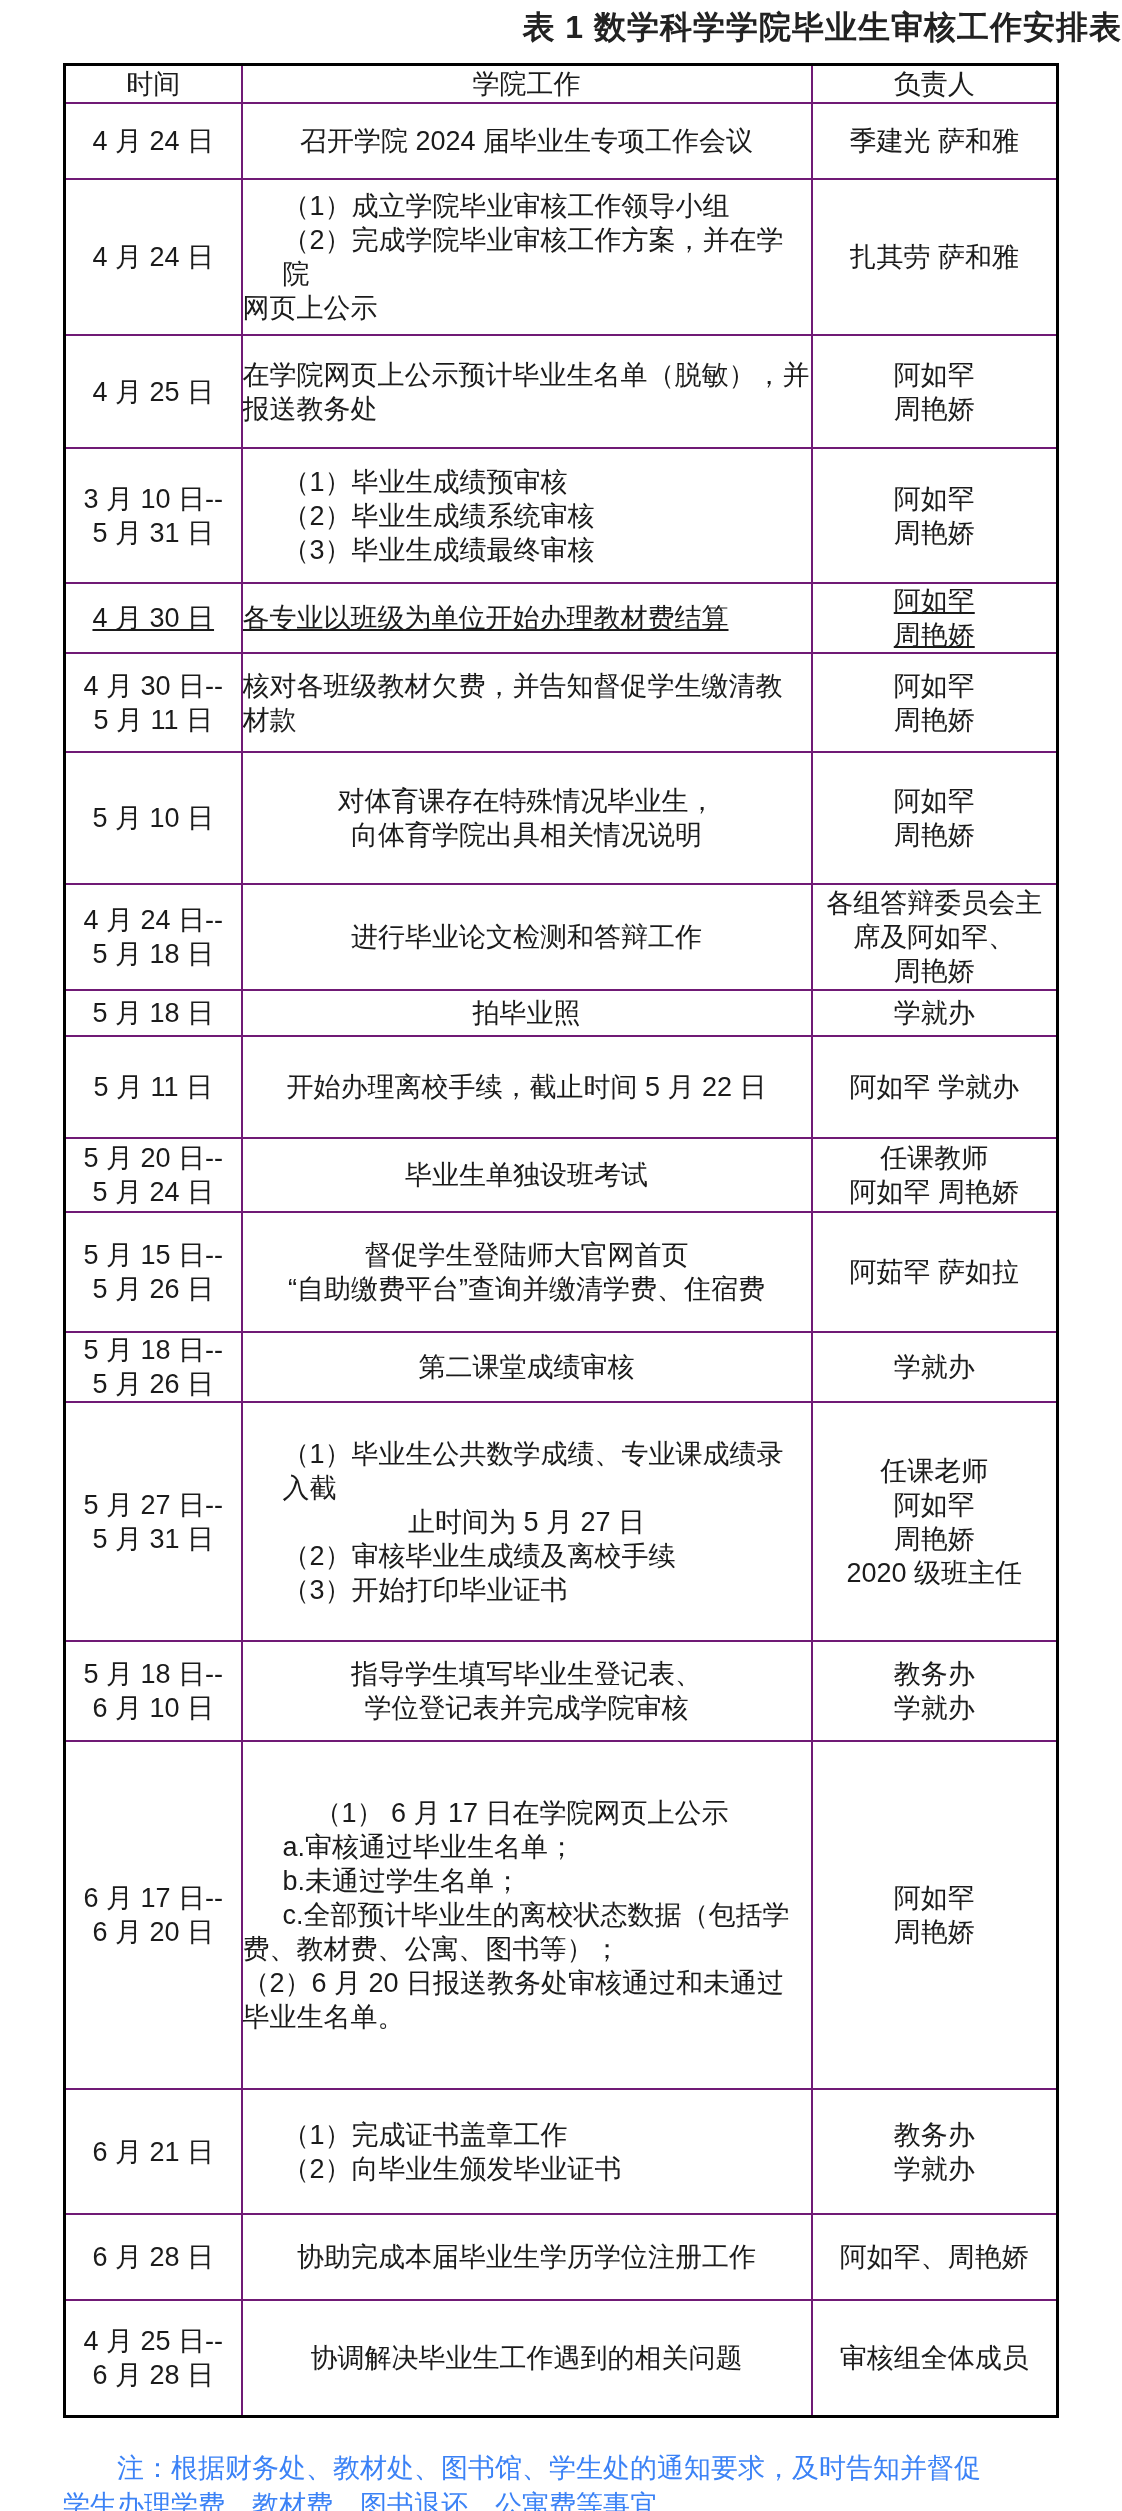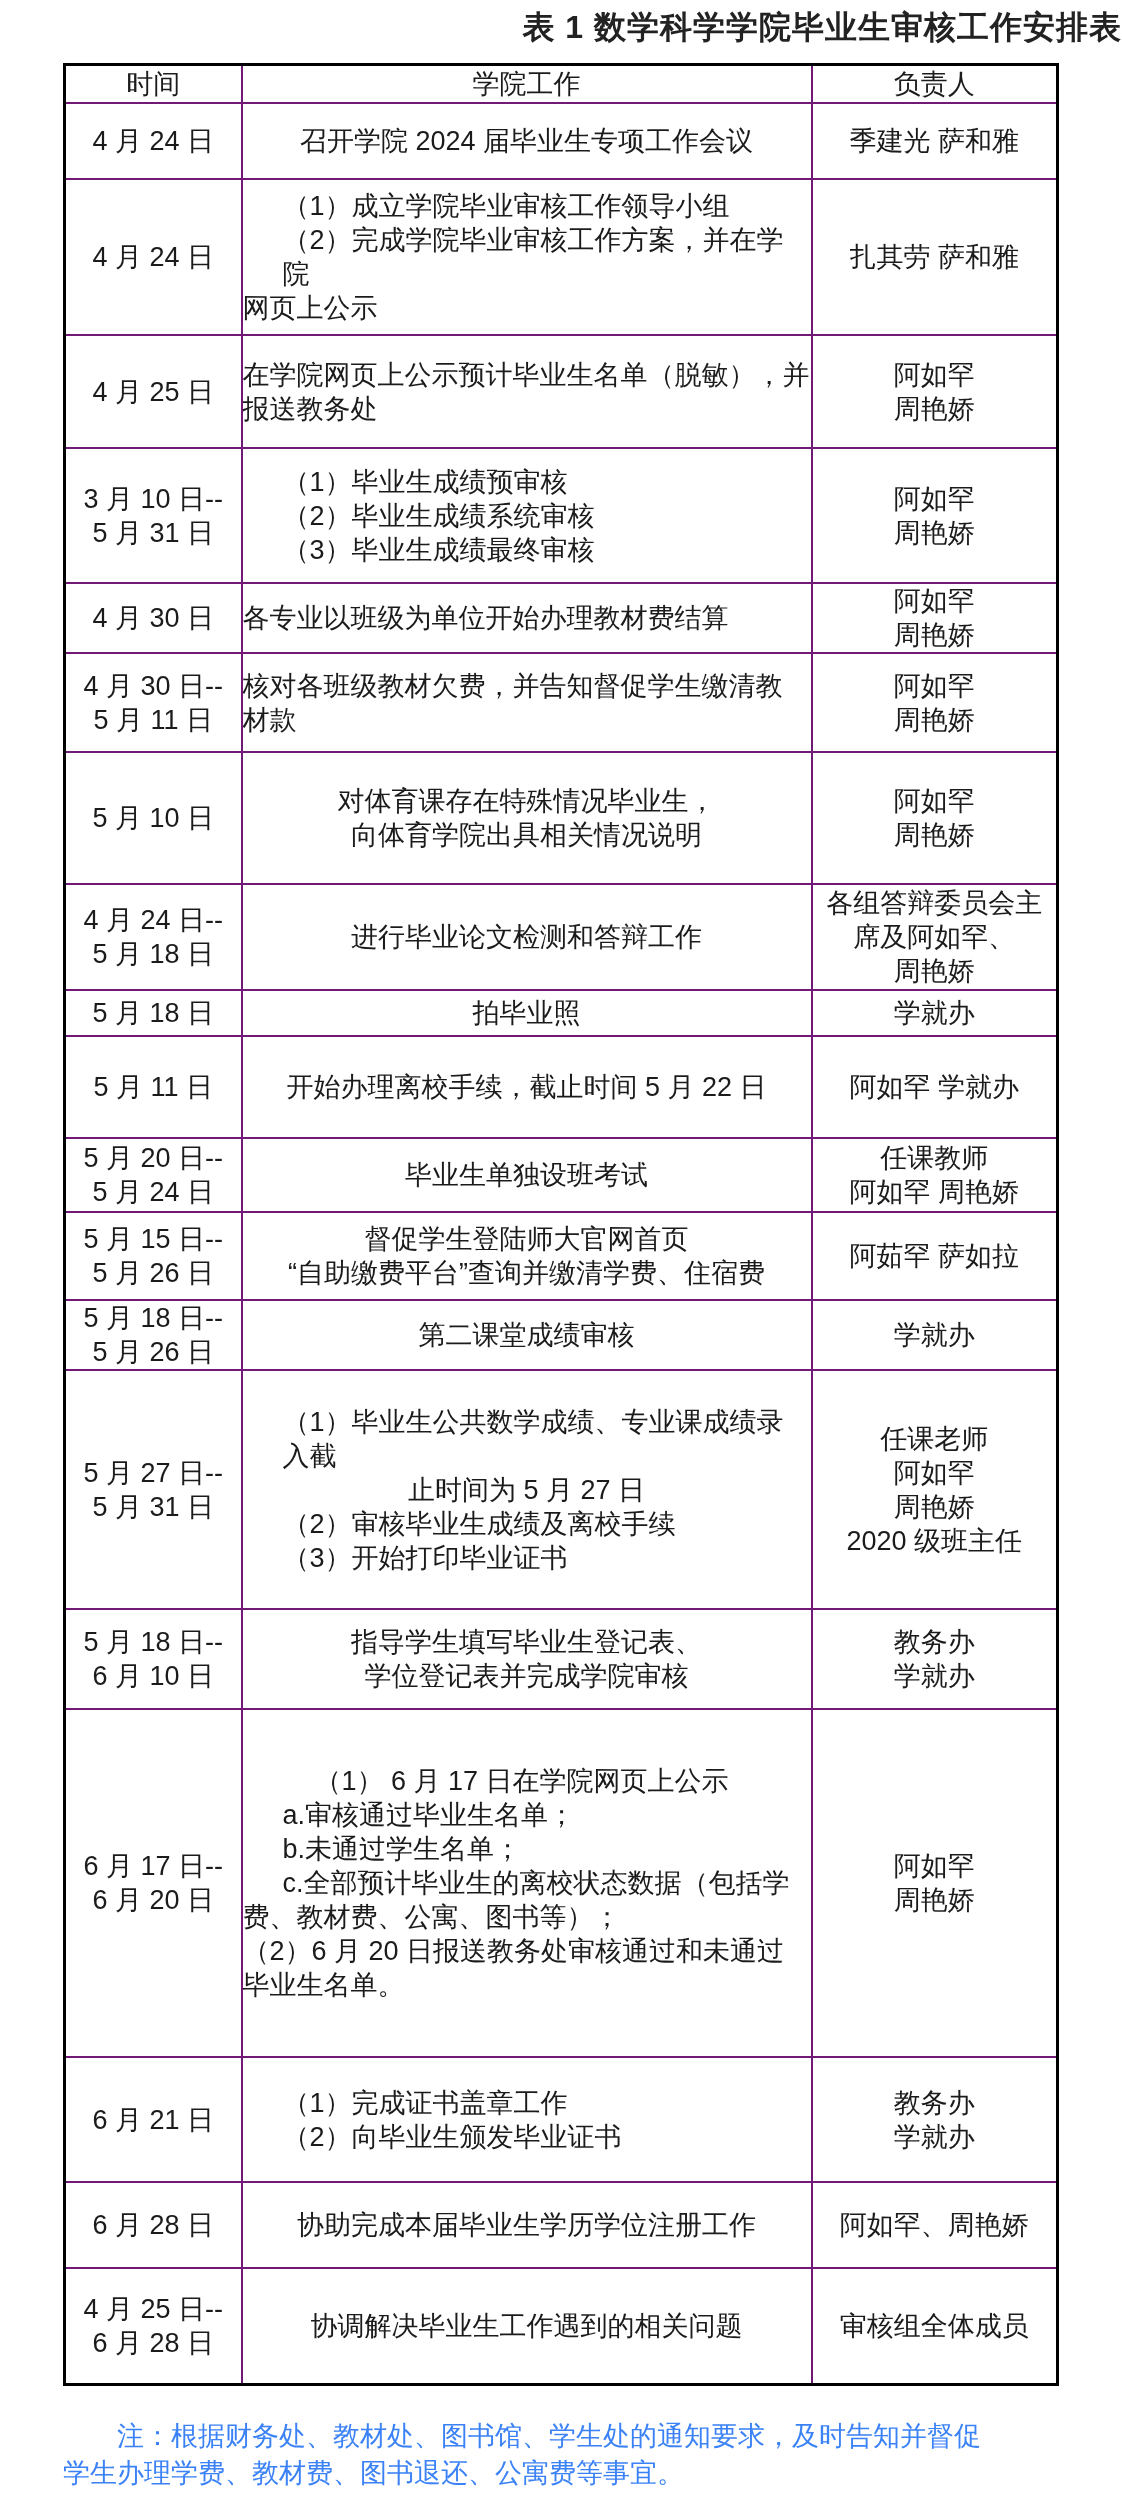--- a/index.html
+++ b/index.html
@@ -47,28 +47,28 @@
   .a-l  { text-align: left; padding-left: 0; }
   .a-i1 { text-align: left; padding-left: 40px; }
   .a-i2 { text-align: left; padding-left: 72px; }
   td[data-name="time-cell"] .line,
   td[data-name="person-cell"] .line { text-align: center; padding-left: 0; }
   
   tbody tr:nth-child(1)  { height: 76px;  }
   tbody tr:nth-child(2)  { height: 156px; }
   tbody tr:nth-child(3)  { height: 113px; }
   tbody tr:nth-child(4)  { height: 135px; }
-  tbody tr:nth-child(5)  { height: 69px;  }
+  tbody tr:nth-child(5)  { height: 69px; text-decoration: underline;  }
   tbody tr:nth-child(6)  { height: 99px;  }
   tbody tr:nth-child(7)  { height: 132px; }
   tbody tr:nth-child(8)  { height: 106px; }
   tbody tr:nth-child(9)  { height: 46px;  }
   tbody tr:nth-child(10) { height: 102px; }
   tbody tr:nth-child(11) { height: 74px;  }
-  tbody tr:nth-child(12) { height: 88px; }
+  tbody tr:nth-child(12) { height: 120px; }
   tbody tr:nth-child(13) { height: 67px;  }
   tbody tr:nth-child(14) { height: 239px; }
   tbody tr:nth-child(15) { height: 100px; }
   tbody tr:nth-child(16) { height: 348px; }
   tbody tr:nth-child(17) { height: 125px; }
   tbody tr:nth-child(18) { height: 86px;  }
   tbody tr:nth-child(19) { height: 116px; }
   .note {
     margin: 32px 63px 24px 63px;
     font-size: 27px;

